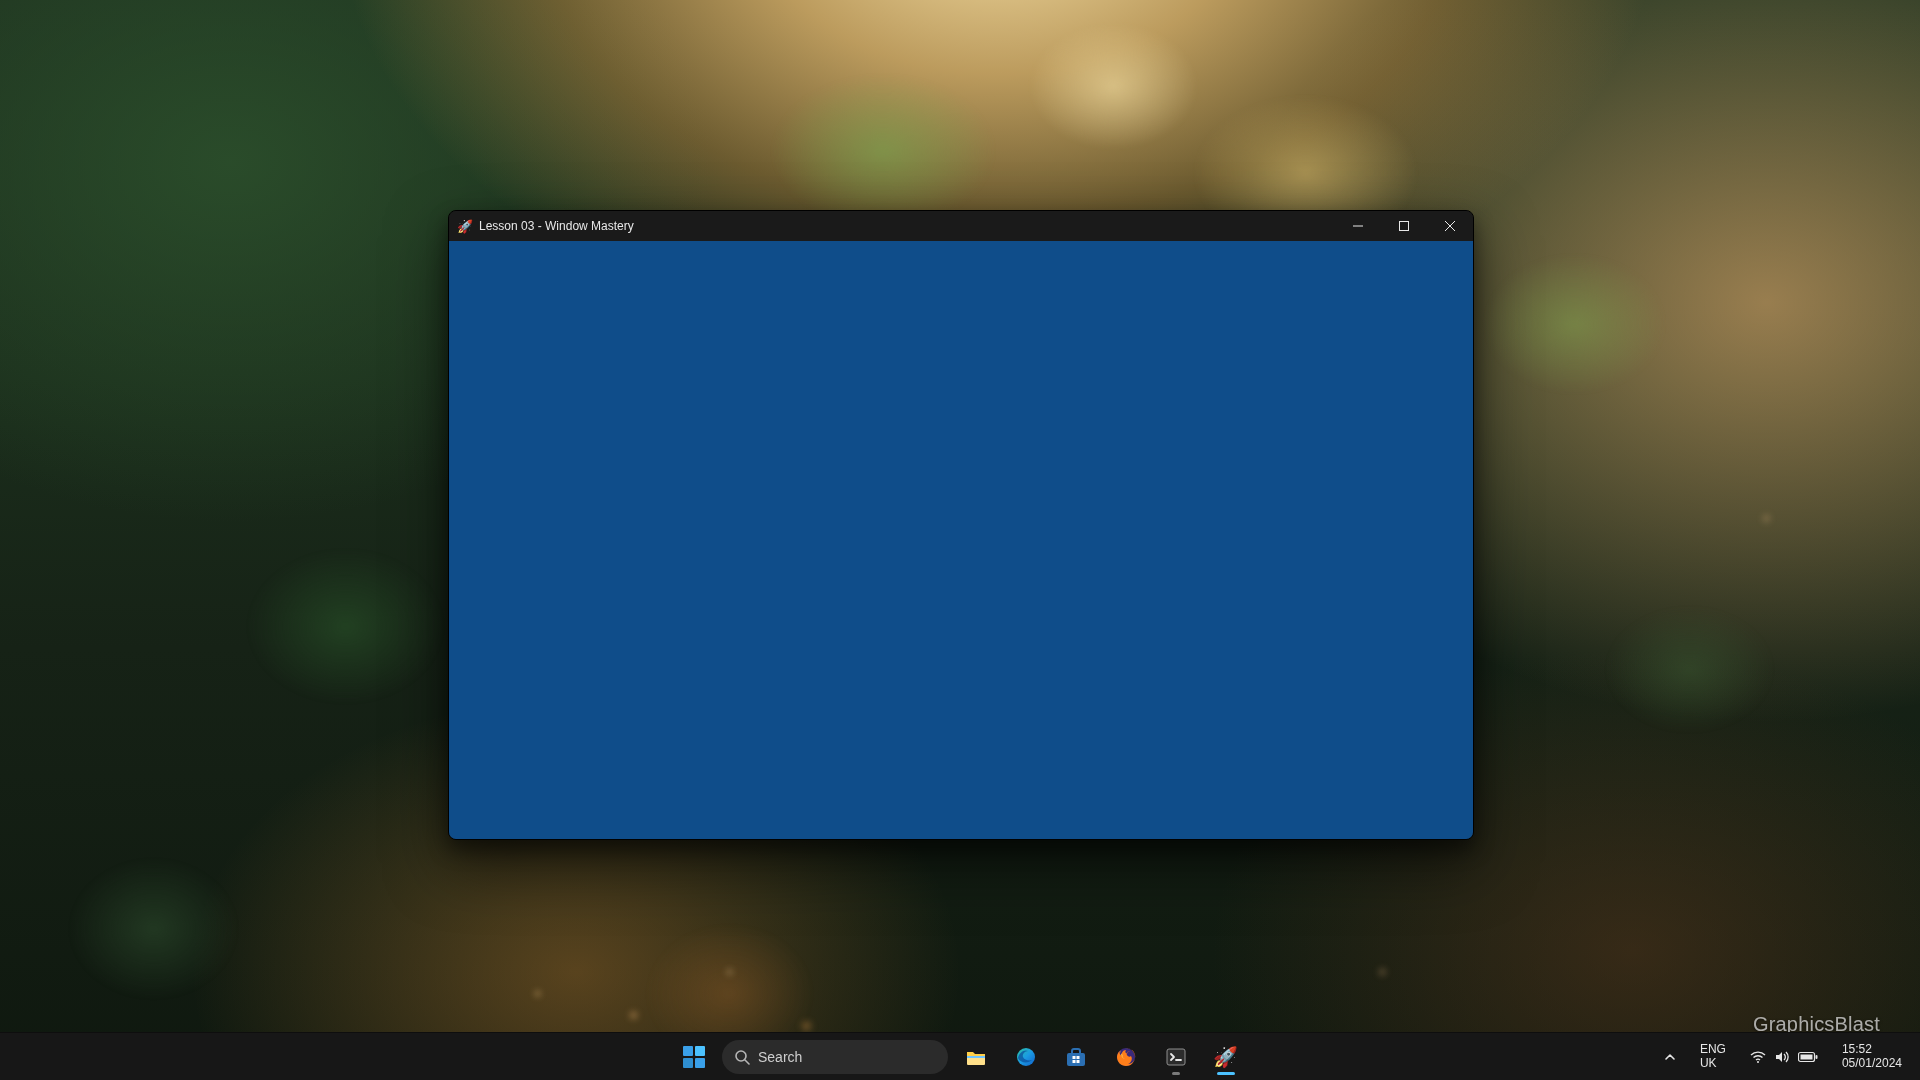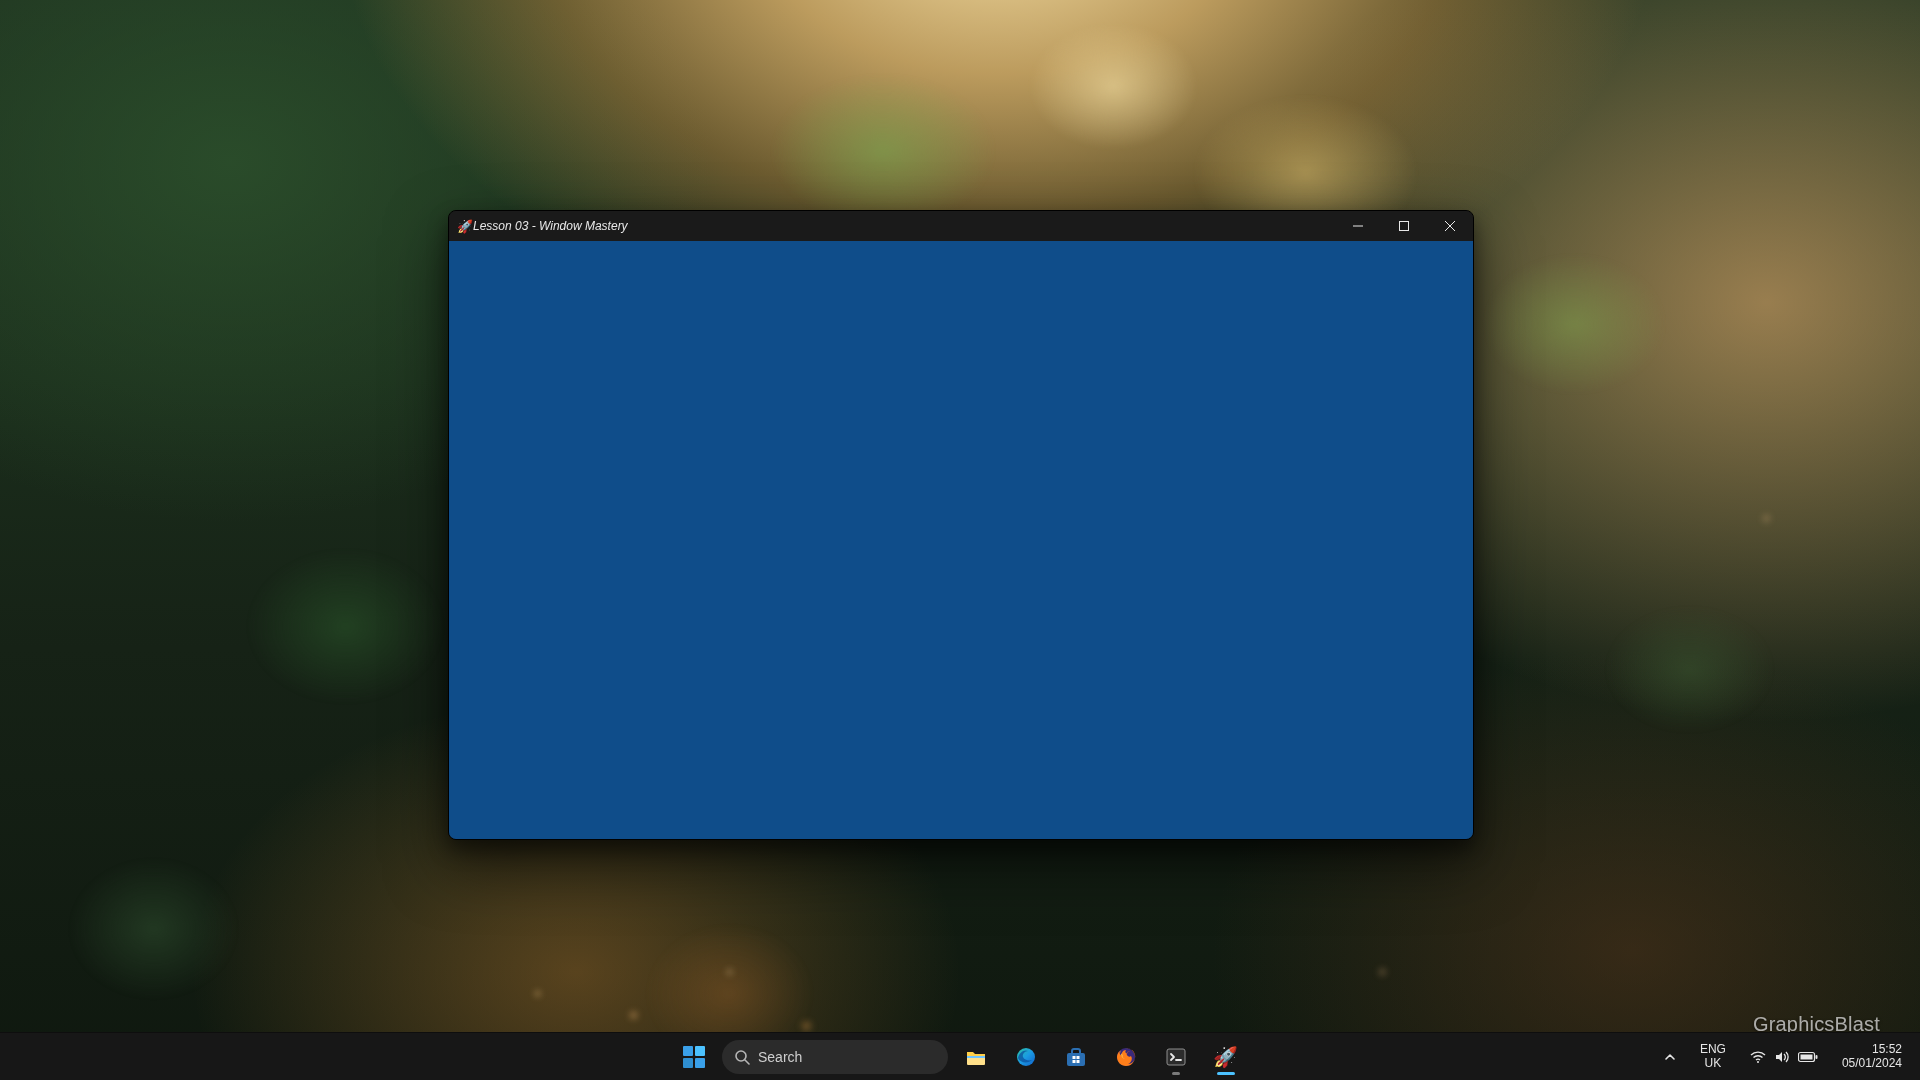--- a/index.html
+++ b/index.html
@@ -92,24 +92,24 @@
       height: 30px;
       background: #1a1a1a;
       display: flex;
       align-items: center;
       padding-left: 8px;
       color: #e8e8e8;
       font-size: 12px;
     }
 
     .titlebar .title-text {
+      margin-left: 6px;
       white-space: nowrap;
       overflow: hidden;
       text-overflow: ellipsis;
-      font-style: italic;
     }
 
     .app-icon {
       display: inline-flex;
       width: 16px;
       height: 16px;
       align-items: center;
       justify-content: center;
       font-size: 13px;
       line-height: 1;
@@ -214,22 +214,22 @@
       font-size: 12px;
     }
     .tray-block {
       display: flex;
       align-items: center;
       justify-content: center;
       gap: 8px;
       padding: 4px 8px;
       border-radius: 6px;
     }
-    .lang { text-align: center; line-height: 1.1; }
-    .clock { text-align: right; line-height: 1.1; }
+    .lang { text-align: left; line-height: 1.1; }
+    .clock { line-height: 1.1; }
   </style>
 </head>
 <body>
 
 <div class="desktop"></div>
 
 <div class="watermark">GraphicsBlast</div>
 
 <div class="app-window">
   <div class="titlebar">

